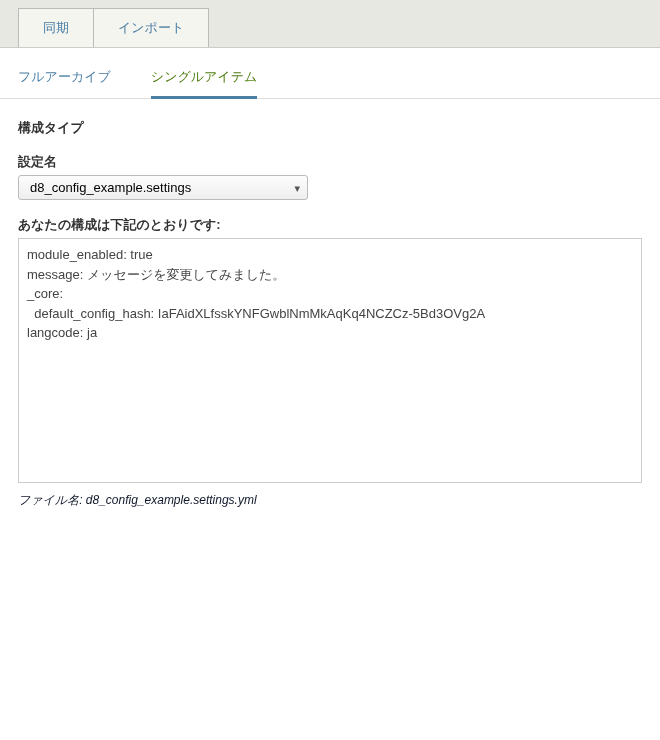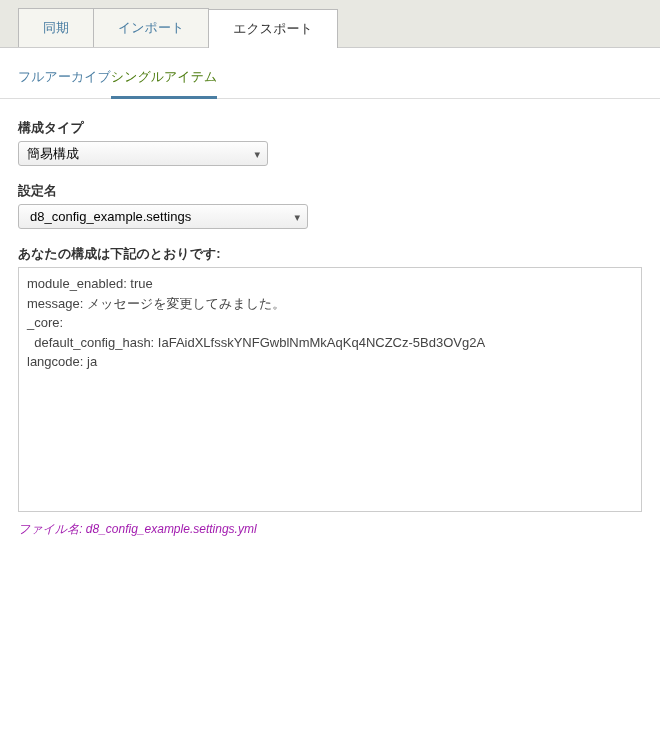--- a/index.html
+++ b/index.html
@@ -29,20 +29,21 @@
     }
     .primary-tab.active {
       background: #fff;
       position: relative;
       top: 1px;
       color: #333;
     }
     .secondary-tabs {
       padding: 20px 18px 0 18px;
       display: flex;
+      gap: 40px;
       border-bottom: 1px solid #ddd;
     }
     .secondary-tab {
       padding-bottom: 10px;
       color: #4a7ea3;
       cursor: pointer;
       font-size: 13px;
     }
     .secondary-tab.active {
       color: #4d7c0f;
@@ -122,48 +123,42 @@
       font-family: inherit;
       font-size: 13px;
       color: #444;
       resize: none;
       line-height: 1.5;
     }
     .filename {
       margin-top: 6px;
       font-size: 12px;
       font-style: italic;
-      color: #a21caf;
+      color: #0f172a;
     }
   </style>
 </head>
 <body>
 
 <div class="primary-tabs">
   <div class="primary-tab">同期</div>
   <div class="primary-tab">インポート</div>
-  <div class="primary-tab active">エクスポート</div>
 </div>
 
 <div class="secondary-tabs">
   <div class="secondary-tab">フルアーカイブ</div>
   <div class="secondary-tab active">シングルアイテム</div>
 </div>
 
 <div class="content">
 
 
 
   <div class="form-field">
     <label class="form-label">構成タイプ</label>
-    <div class="select-wrap">
-      <select>
-        <option>簡易構成</option>
-      </select>
-    </div>
   </div>
 
   <div class="form-field">
     <label class="form-label">設定名</label>
     <div class="select-wrap select-wide">
       <select>
         <option>d8_config_example.settings</option>
       </select>
     </div>
   </div>

